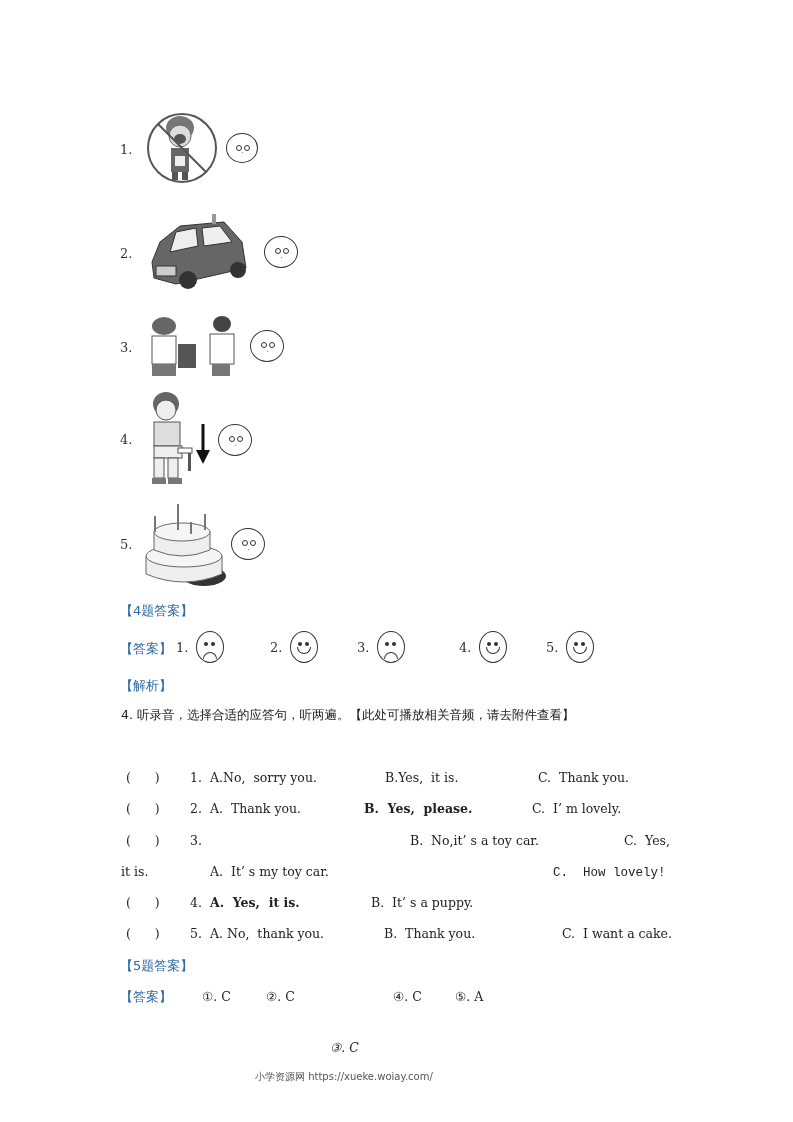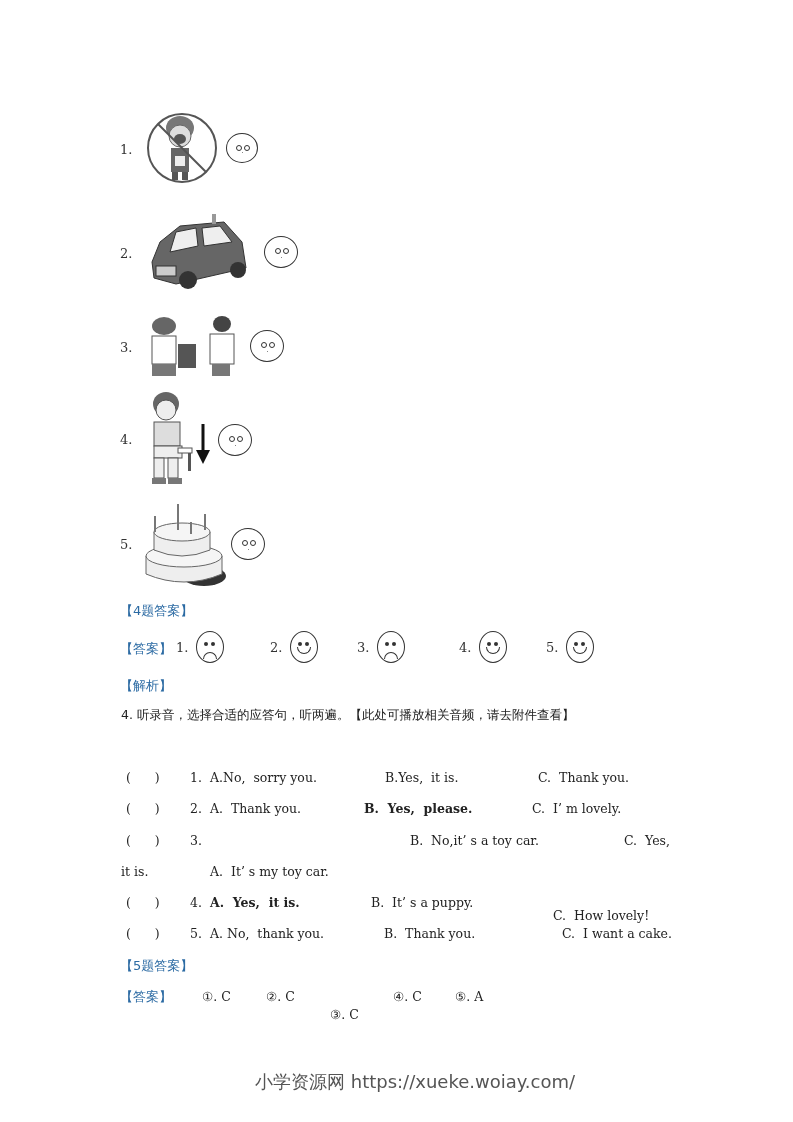--- a/index.html
+++ b/index.html
@@ -12,21 +12,21 @@
   .face .eye { position: absolute; width: 4px; height: 4px; border: 1px solid #333; border-radius: 50%; top: 38%; }
   .face .dot { position: absolute; width: 1px; height: 1px; background: #888; left: 50%; top: 66%; }
   .blue { color: #2b6aa3; font-family: "DejaVu Sans", sans-serif; font-size: 13px; }
   .txt { font-size: 12.5px; color: #222; white-space: pre; font-family: "DejaVu Serif", "Liberation Serif", serif; }
   .cn { font-family: "DejaVu Sans", sans-serif; font-size: 12.5px; color: #222; }
   .ans-face { position: absolute; width: 28px; height: 32px; border: 1.4px solid #333; border-radius: 50%; box-sizing: border-box; }
   .ans-face .e { position: absolute; width: 4px; height: 4px; background: #333; border-radius: 50%; top: 10px; }
   .ans-face .m { position: absolute; left: 6px; width: 14px; height: 7px; border: 1.3px solid #333; box-sizing: border-box; }
   .ans-face.happy .m { top: 15px; border-top: none; border-radius: 0 0 10px 10px; }
   .ans-face.sad .m { top: 20px; border-bottom: none; border-radius: 10px 10px 0 0; }
-  .footer { font-family: "DejaVu Sans", sans-serif; font-size: 18px; color: #555; }
+  .footer { font-family: "DejaVu Sans", sans-serif; font-size: 10px; color: #555; }
 </style>
 </head>
 <body>
 
 <div class="abs num" style="left:120px;top:142px;">1.</div>
 <div class="pic" style="left:144px;top:106px;width:76px;height:80px;">
   <svg width="76" height="80" viewBox="0 0 76 80">
     <circle cx="38" cy="42" r="34" fill="#fff" stroke="#555" stroke-width="2"></circle>
     <ellipse cx="36" cy="22" rx="14" ry="12" fill="#777"></ellipse>
     <circle cx="36" cy="30" r="11" fill="#ddd" stroke="#666"></circle>
@@ -181,29 +181,29 @@
 <div class="abs txt" style="left:190px;top:833px;">3.</div>
 <div class="abs txt" style="left:210px;top:833px;margin-top:31px;">A.  It’ s my toy car.</div>
 <div class="abs txt" style="left:410px;top:833px;">B.  No,it’ s a toy car.</div>
 <div class="abs txt" style="left:624px;top:833px;">C.  Yes,</div>
 <div class="abs txt" style="left:121px;top:864px;">it is.</div>
 
 <div class="abs txt" style="left:126px;top:895px;">(      )</div>
 <div class="abs txt" style="left:190px;top:895px;">4.</div>
 <div class="abs txt" style="left:210px;top:895px;font-weight:bold;">A.  Yes,  it is.</div>
 <div class="abs txt" style="left:371px;top:895px;">B.  It’ s a puppy.</div>
-<div class="abs txt" style="left:553px;top:908px;">C.  How lovely!</div>
+<div class="abs txt" style="left:553px;top:866px;font-family:Liberation Mono, monospace;">C.  How lovely!</div>
 
 <div class="abs txt" style="left:126px;top:926px;">(      )</div>
 <div class="abs txt" style="left:190px;top:926px;">5.</div>
 <div class="abs txt" style="left:210px;top:926px;text-align:center;">A. No,  thank you.</div>
 <div class="abs txt" style="left:384px;top:926px;">B.  Thank you.</div>
 <div class="abs txt" style="left:562px;top:926px;">C.  I want a cake.</div>
 
 <div class="abs blue" style="left:120px;top:957px;">【5题答案】</div>
 <div class="abs blue" style="left:120px;top:988px;">【答案】</div>
 <div class="abs txt" style="left:202px;top:989px;">①. C</div>
 <div class="abs txt" style="left:266px;top:989px;">②. C</div>
-<div class="abs txt" style="left:330px;top:1007px;">③. C</div>
+<div class="abs txt" style="left:330px;top:1040px;font-style:italic;">③. C</div>
 <div class="abs txt" style="left:393px;top:989px;">④. C</div>
 <div class="abs txt" style="left:455px;top:989px;">⑤. A</div>
 
 <div class="abs footer" style="left:255px;top:1070px;">小学资源网 https://xueke.woiay.com/</div>
 
 </body></html>

